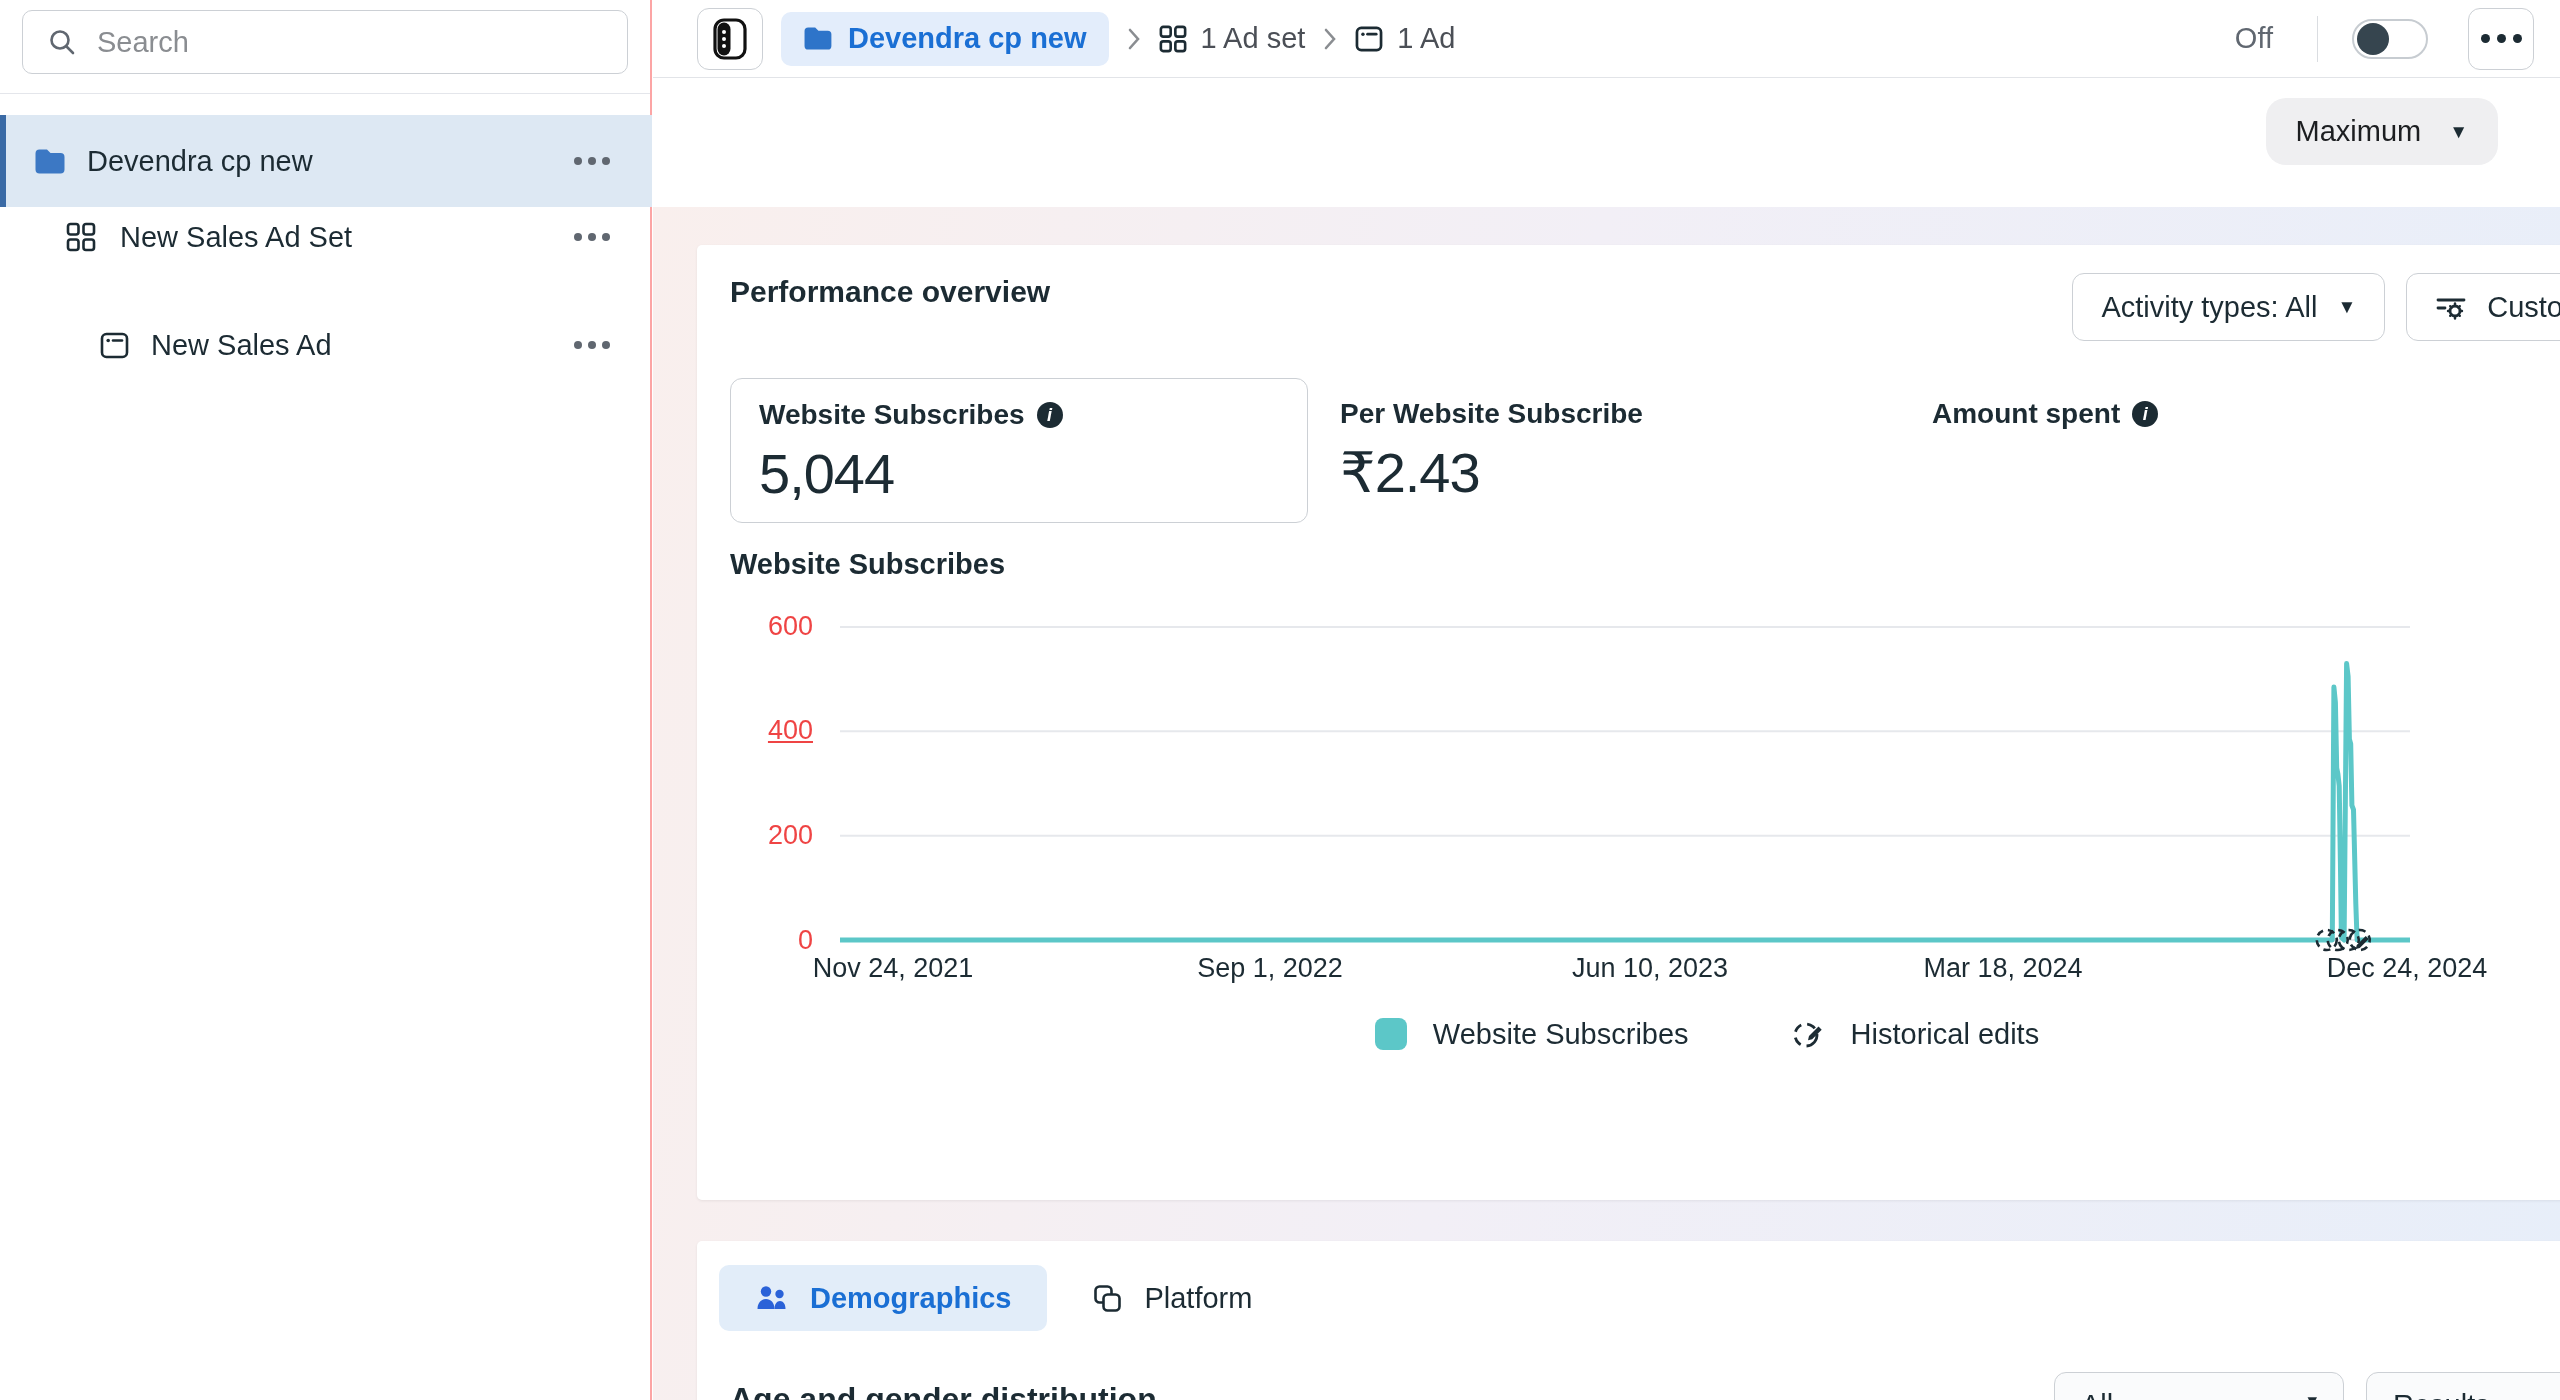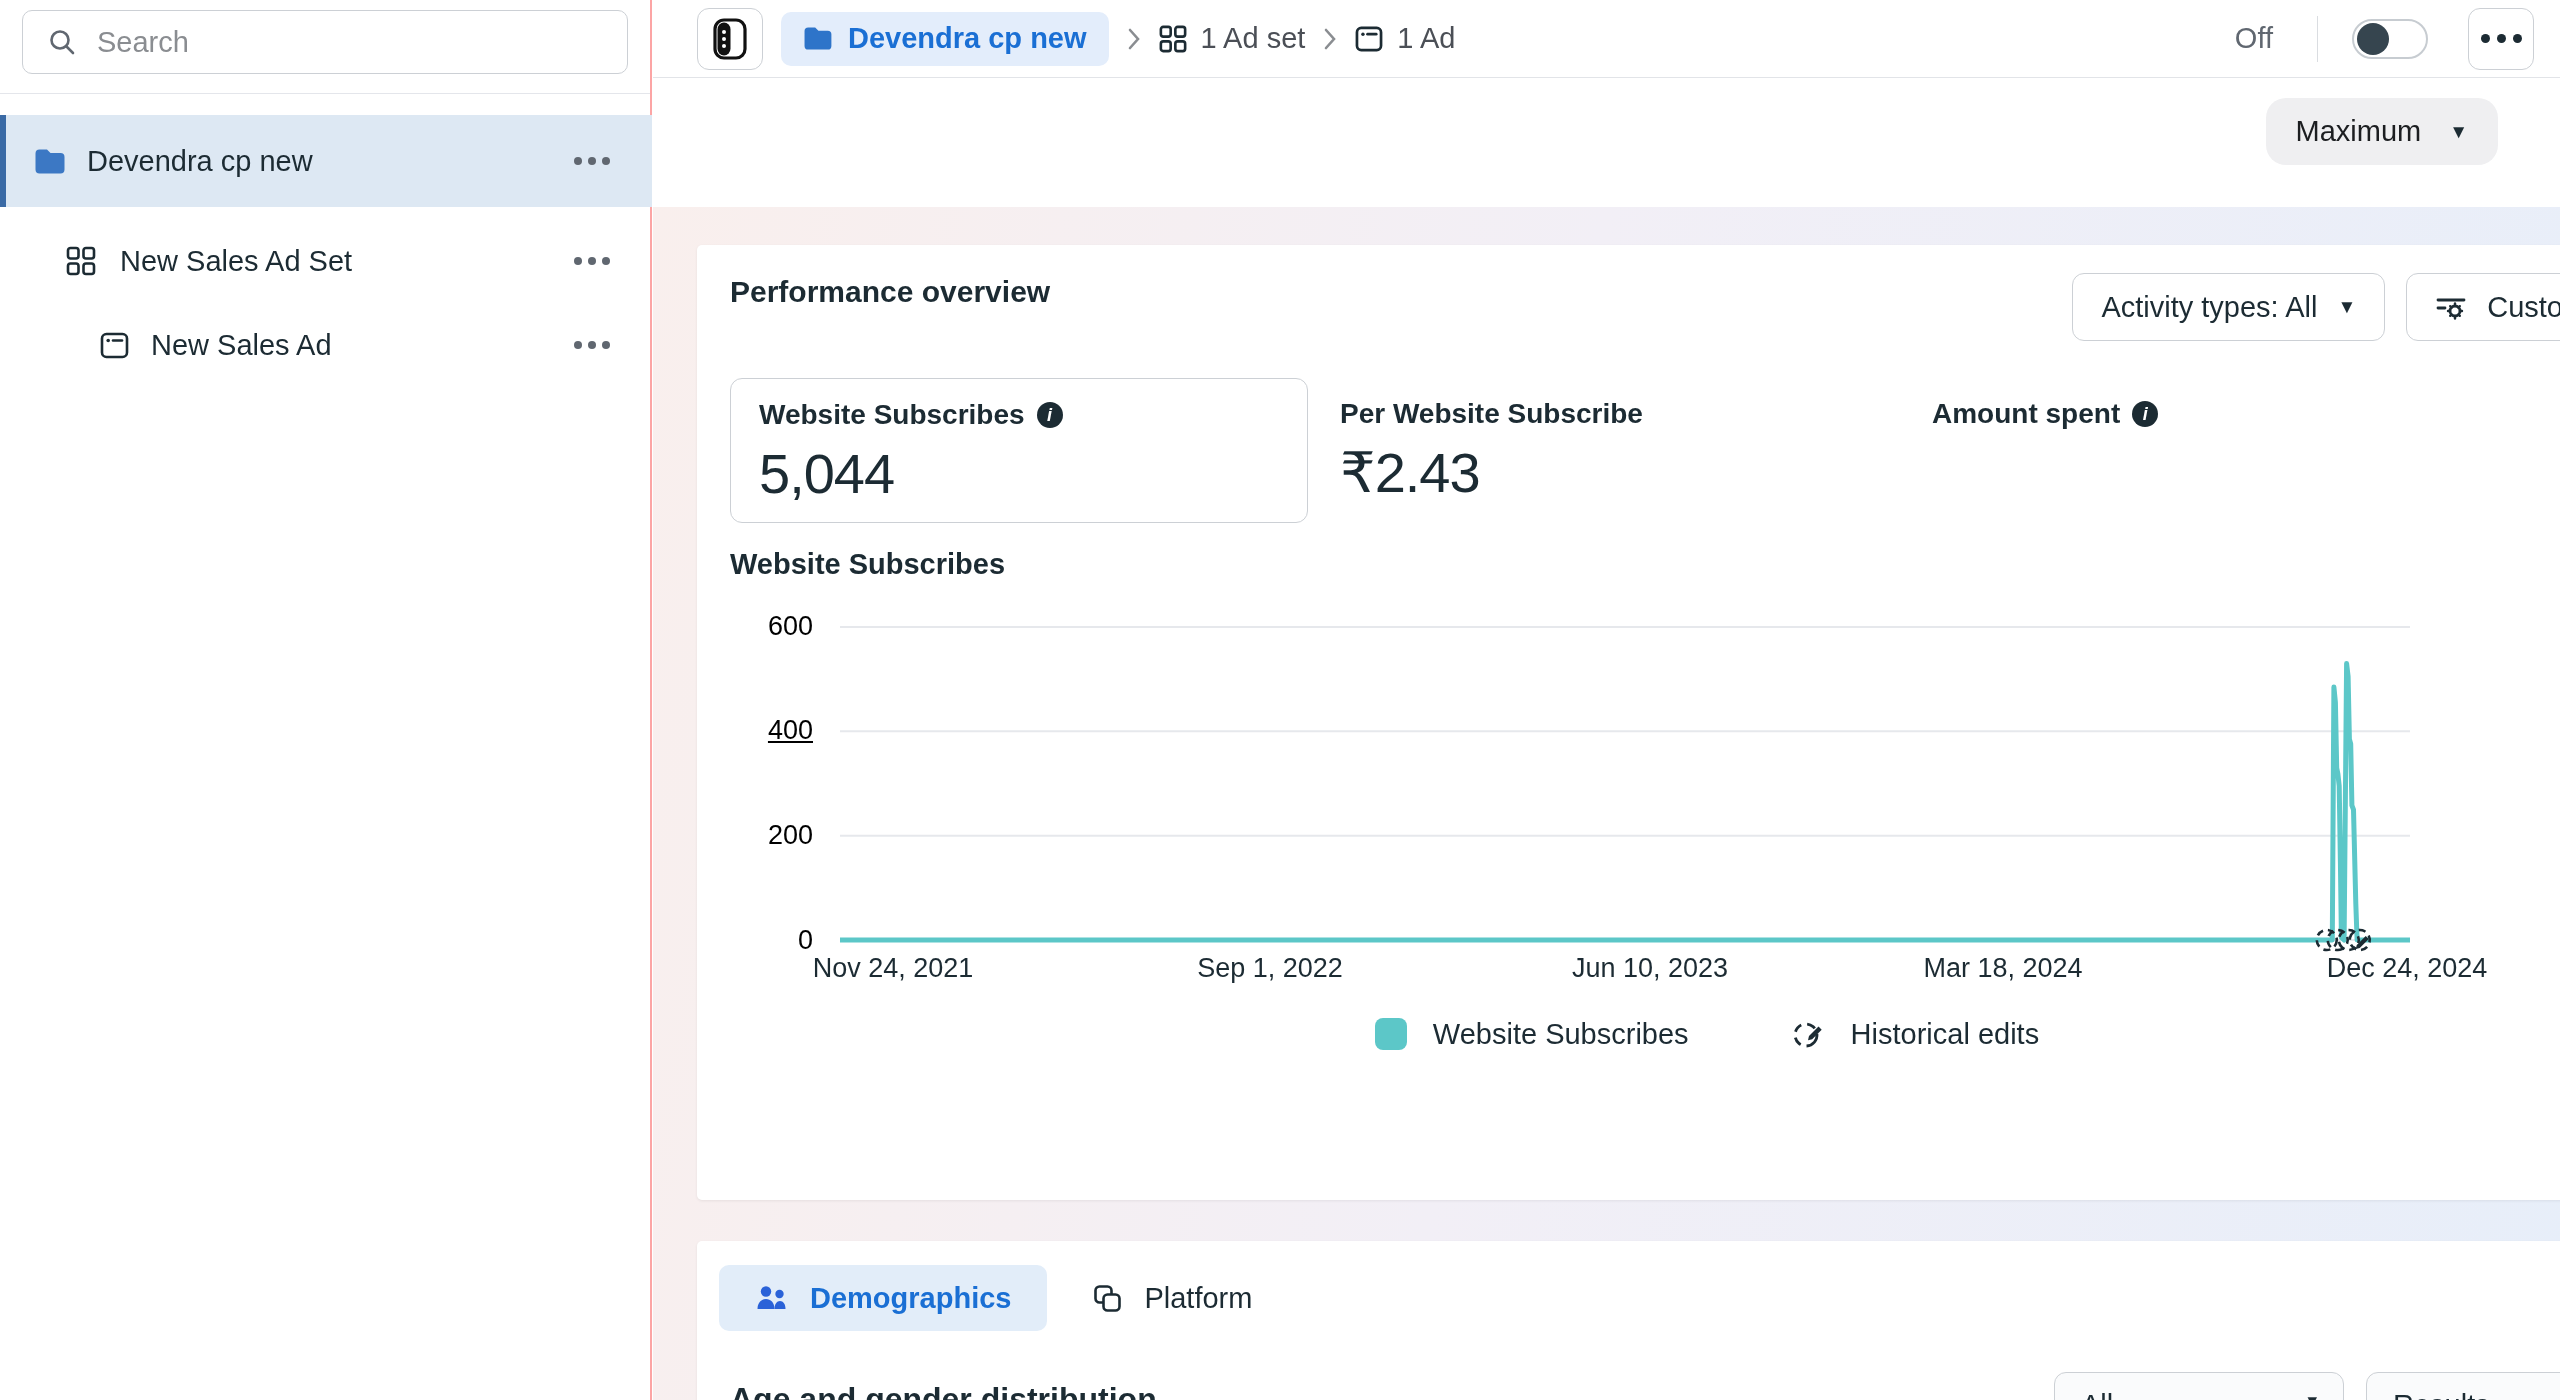--- a/index.html
+++ b/index.html
@@ -51,21 +51,21 @@
   .head-btns { position:absolute; right:25px; top:28px; display:flex; gap:21px; }
   .pill-btn { height:68px; border:1px solid #ccd0d5; border-radius:12px; background:#fff; display:flex; align-items:center; gap:20px; padding:0 28px; font-size:29px; color:#1c2b33; font-family:inherit; cursor:pointer; }
 
   .metric { position:absolute; top:133px; height:145px; padding:20px 28px; }
   .metric.boxed { border:1px solid #ccd0d5; border-radius:12px; }
   .m-label { display:flex; align-items:center; gap:12px; font-size:28px; font-weight:700; }
   .info-dot { width:26px; height:26px; border-radius:50%; background:#1c2b33; color:#fff; font-size:18px; font-weight:700; display:inline-flex; align-items:center; justify-content:center; font-style:italic; }
   .m-value { margin-top:10px; font-size:56px; letter-spacing:-1px; color:#1c2b33; }
 
   .chart-title { position:absolute; left:33px; top:303px; font-size:29px; font-weight:700; }
-  .ytick { position:absolute; left:16px; width:100px; text-align:right; font-size:27px; color:#000000; }
+  .ytick { position:absolute; left:16px; width:100px; text-align:right; font-size:27px; color:#ef4444; }
   .xtick { position:absolute; top:708px; transform:translateX(-50%); font-size:27px; color:#1c2b33; white-space:nowrap; }
   #chart-svg { position:absolute; left:143px; top:370px; }
   #chart-svg .grid { stroke:#e6e8ec; stroke-width:2; }
   #chart-svg .he-circle { fill:none; stroke:#1c2b33; stroke-width:2.6; stroke-dasharray:7 5; }
 
   .legend { position:absolute; left:0; width:100%; top:772px; display:flex; align-items:center; justify-content:center; gap:26px; }
   .lg-swatch { width:32px; height:32px; border-radius:8px; background:#5cc7c8; }
   .legend .lg-label { font-size:29px; color:#1c2b33; }
   .lg-gap { width:50px; }
 
@@ -100,21 +100,21 @@
         </svg>
       <span>Devendra cp new</span>
       <span class="grow"></span>
       <span class="row-dots">
           <i></i>
           <i></i>
           <i></i>
         </span>
     </div>
 
-    <div class="sb-row" style="top:215px; padding-left:66px;gap:24px;">
+    <div class="sb-row" style="top:191px; padding-left:66px;gap:24px;">
       <svg width="30" height="30" viewBox="0 0 30 30">
           <g fill="none" stroke="#1c2b33" stroke-width="2.6">
             <rect x="2" y="2" width="10.5" height="10.5" rx="2.5"></rect>
             <rect x="17.5" y="2" width="10.5" height="10.5" rx="2.5"></rect>
             <rect x="2" y="17.5" width="10.5" height="10.5" rx="2.5"></rect>
             <rect x="17.5" y="17.5" width="10.5" height="10.5" rx="2.5"></rect>
           </g>
         </svg>
       <span>New Sales Ad Set</span>
       <span class="grow"></span>

